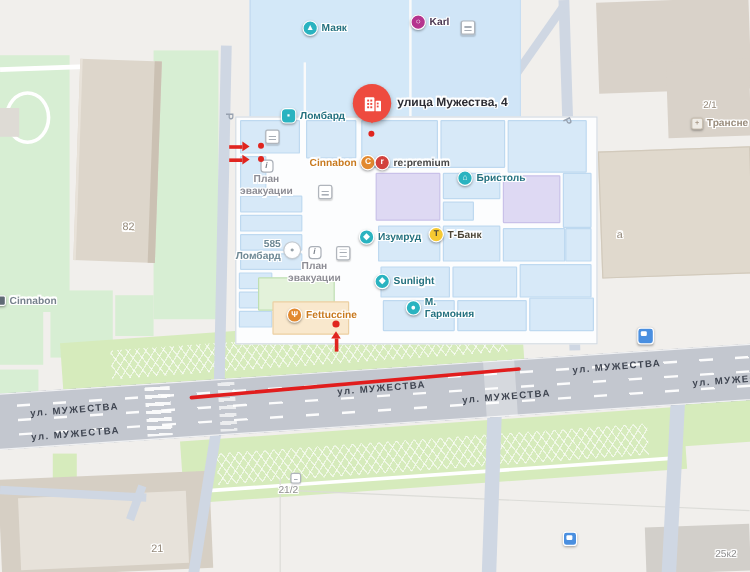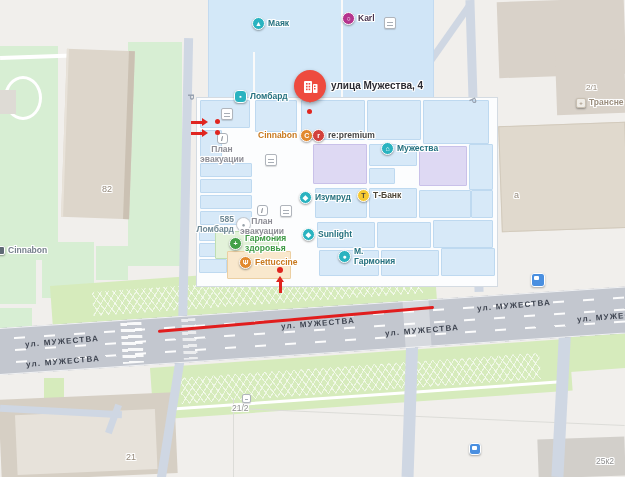--- a/index.html
+++ b/index.html
@@ -208,47 +208,43 @@
   <div class="abs poi" style="left:258px;top:129px">
     <span class="lbl halo orangetxt">Cinnabon</span>
     <span class="ic orange">C</span>
   </div>
   <div class="abs poi" style="left:312px;top:129px">
     <span class="ic redic">r</span>
     <span class="lbl halo darktxt">re:premium</span>
   </div>
   <div class="abs poi" style="left:381px;top:142px">
     <span class="ic teal">⌂</span>
-    <span class="lbl halo tealtxt">Мужества</span>
+    <span class="lbl halo tealtxt">Бристоль</span>
   </div>
   <div class="abs poi" style="left:299px;top:191px">
     <span class="ic teal">◆</span>
     <span class="lbl halo tealtxt">Изумруд</span>
   </div>
   <div class="abs poi" style="left:357px;top:189px">
     <span class="ic tbank">Т</span>
     <span class="lbl halo tbtxt">Т-Банк</span>
   </div>
-  <div class="abs poi" style="left:302px;top:228px">
+  <div class="abs poi" style="left:312px;top:228px">
     <span class="ic teal">◆</span>
     <span class="lbl halo tealtxt">Sunlight</span>
   </div>
   <div class="abs poi" style="left:338px;top:247px">
     <span class="ic teal">●</span>
     <span class="lbl wrap halo tealtxt" style="width:42px">М. Гармония</span>
   </div>
-  <div class="abs poi" style="left:229px;top:234px">
-    <span class="ic greenic">+</span>
-    <span class="lbl wrap halo greentxt" style="width:50px">Гармония здоровья</span>
-  </div>
   <div class="abs poi" style="left:239px;top:256px">
     <span class="ic orange">Ψ</span>
     <span class="lbl halo orangetxt">Fettuccine</span>
   </div>
-  <div class="abs poi" style="left:194px;top:215px">
+  <div class="abs poi" style="left:194px;top:199px">
     <span class="lbl wrap halo lombtxt" style="width:40px;text-align:right">585 Ломбард</span>
     <span class="ic white5">●</span>
   </div>
   <div class="abs poi col" style="left:198px;top:133px;width:48px">
     <span class="ic plan">i</span>
     <span class="lbl wrap halo plantxt" style="width:48px">План эвакуации</span>
   </div>
   <div class="abs poi col" style="left:238px;top:205px;width:48px">
     <span class="ic plan">i</span>
     <span class="lbl wrap halo plantxt" style="width:48px">План эвакуации</span>

